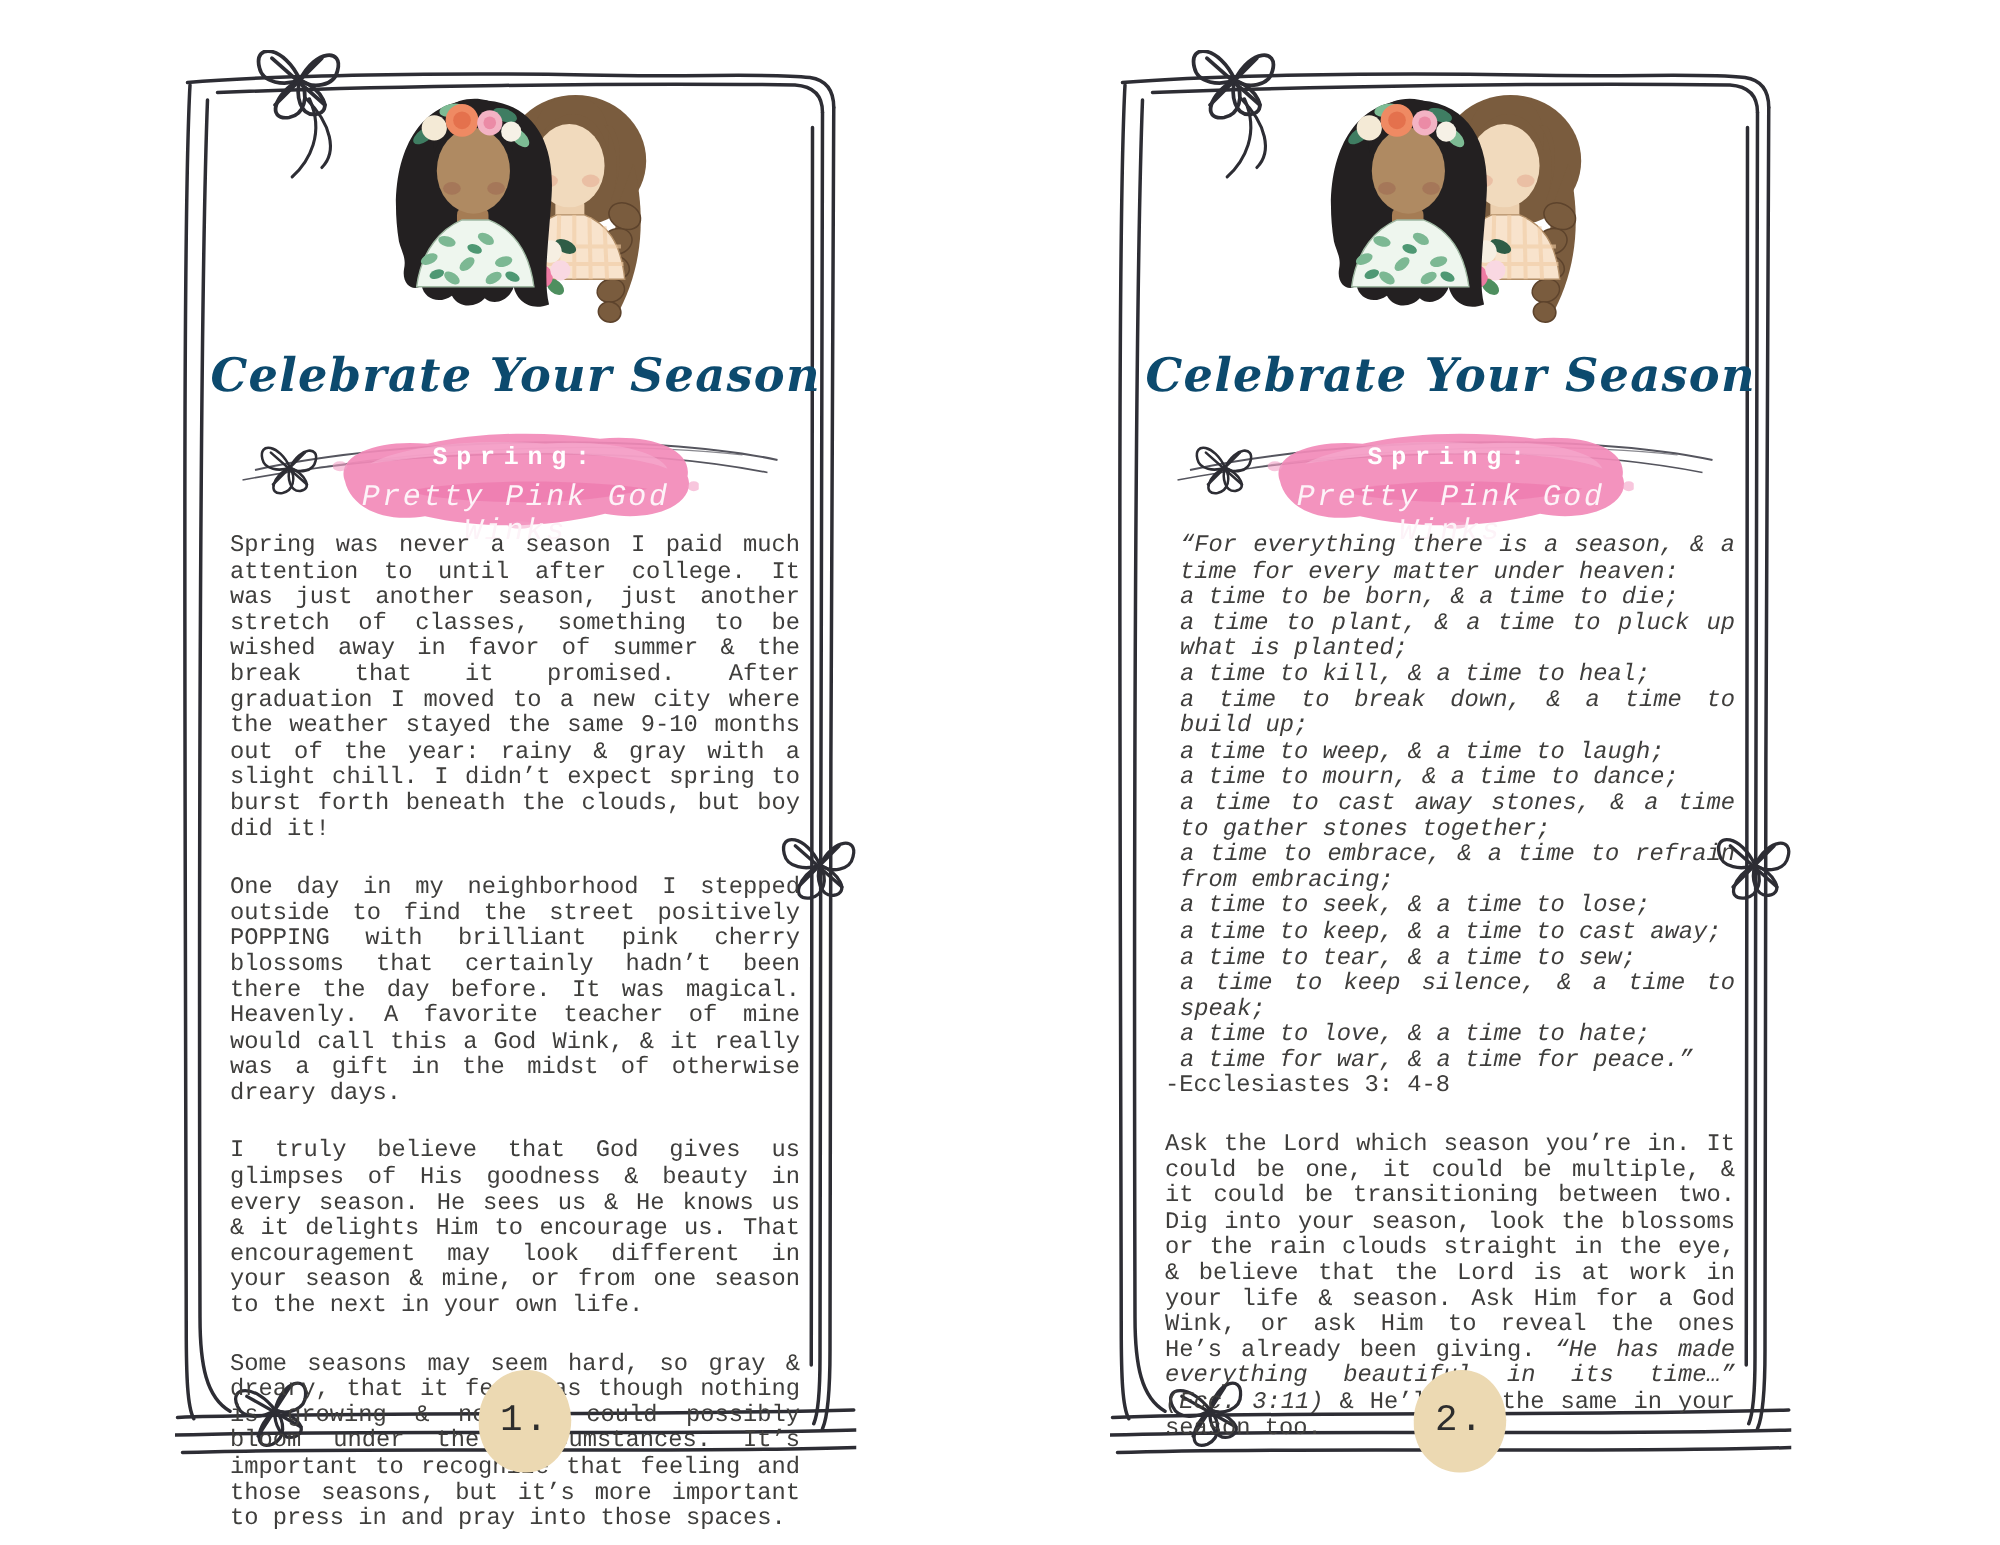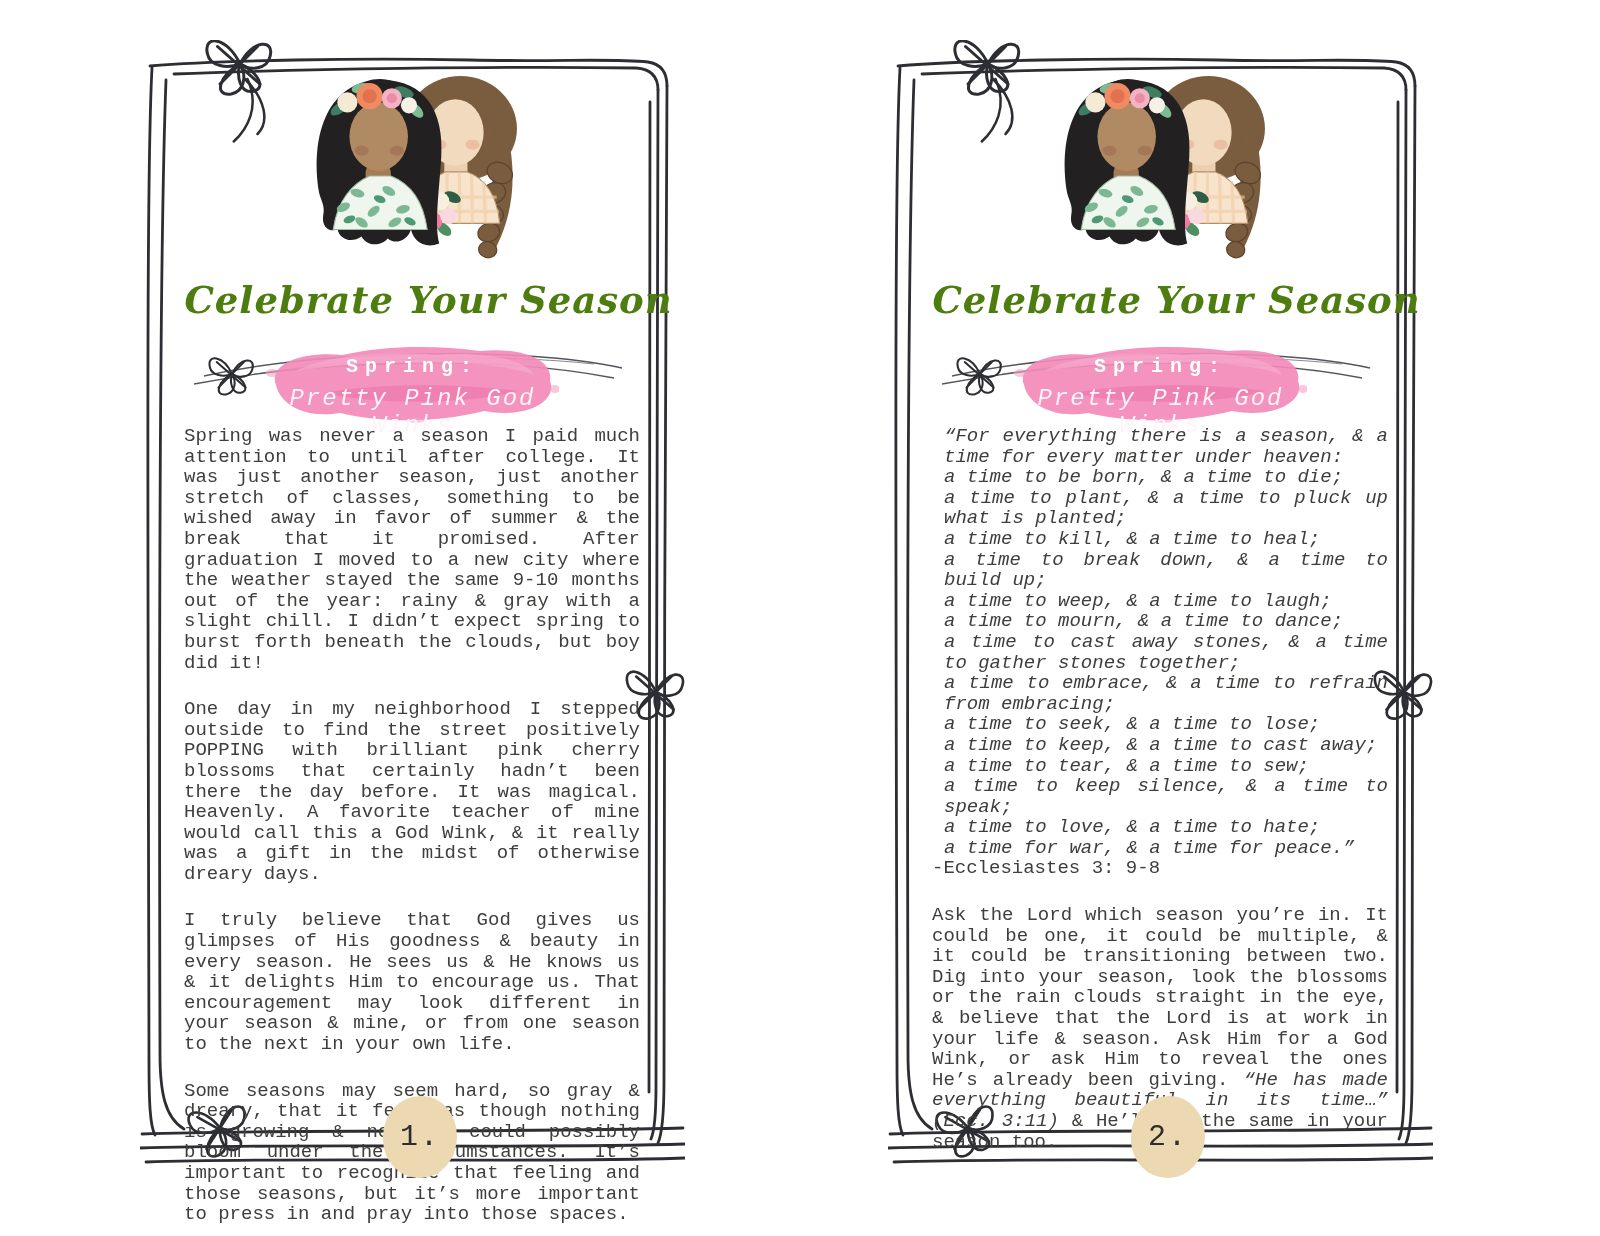--- a/index.html
+++ b/index.html
@@ -2,23 +2,23 @@
 <html><head>
 <meta charset="utf-8">
 <style>
   html,body{margin:0;padding:0;background:#ffffff;}
   body{width:1600px;height:1236px;position:relative;overflow:hidden;
        font-family:"Liberation Mono",monospace;color:#3f3e3c;}
   .page{position:absolute;top:40px;width:545px;height:1150px;}
   #page-1{left:140px;} #page-2{left:888px;}
   .frame{position:absolute;left:0;top:0;width:545px;height:1150px;}
   .illustration{position:absolute;left:150px;top:30px;width:244px;height:222px;}
-  .script-title{position:absolute;left:16px;top:238px;width:100%;text-align:center;
+  .script-title{position:absolute;left:0;top:238px;width:100%;text-align:center;
       font-family:"DejaVu Serif",serif;font-style:italic;font-weight:700;
-      font-size:37px;letter-spacing:1px;color:#4d7c0f;}
+      font-size:37px;letter-spacing:1px;color:#0c4a6e;}
   .flourish{position:absolute;left:52px;top:292px;width:440px;height:66px;}
   .brush{position:absolute;left:126px;top:301px;width:293px;height:86px;}
   .brush-bg{position:absolute;left:0;top:0;width:100%;height:100%;}
   .brush-title{position:absolute;left:0;top:14px;width:100%;text-align:center;
       font-size:20px;letter-spacing:7px;color:#ffffff;font-weight:bold;}
   .brush-sub{position:absolute;left:0;top:44px;width:100%;text-align:center;
       font-style:italic;font-size:24px;letter-spacing:2px;color:#fdf3f8;}
   .bodytext{position:absolute;left:44px;top:386px;width:456px;
       font-size:19px;line-height:20.6px;text-align:justify;}
   .para{margin:0 0 26px 0;text-align:justify;}
@@ -218,17 +218,17 @@
         <div class="vline">a time to mourn, &amp; a time to dance;</div>
         <div class="vline">a time to cast away stones, &amp; a time to gather stones together;</div>
         <div class="vline">a time to embrace, &amp; a time to refrain from embracing;</div>
         <div class="vline">a time to seek, &amp; a time to lose;</div>
         <div class="vline">a time to keep, &amp; a time to cast away;</div>
         <div class="vline">a time to tear, &amp; a time to sew;</div>
         <div class="vline">a time to keep silence, &amp; a time to speak;</div>
         <div class="vline">a time to love, &amp; a time to hate;</div>
         <div class="vline">a time for war, &amp; a time for peace.”</div>
       </div>
-    <div class="attribution">-Ecclesiastes 3: 9-8</div>
+    <div class="attribution">-Ecclesiastes 3: 4-8</div>
     <div class="closing">Ask the Lord which season you’re in. It could be one, it could be multiple, &amp; it could be transitioning between two. Dig into your season, look the blossoms or the rain clouds straight in the eye, &amp; believe that the Lord is at work in your life &amp; season. Ask Him for a God Wink, or ask Him to reveal the ones He’s already been giving. <i>“He has made everything beautiful in its time…” (Ecc. 3:11)</i> &amp; He’ll do the same in your season too.</div>
   </div>
   <div class="badge">2.</div>
 </div>
 
 </body></html>

